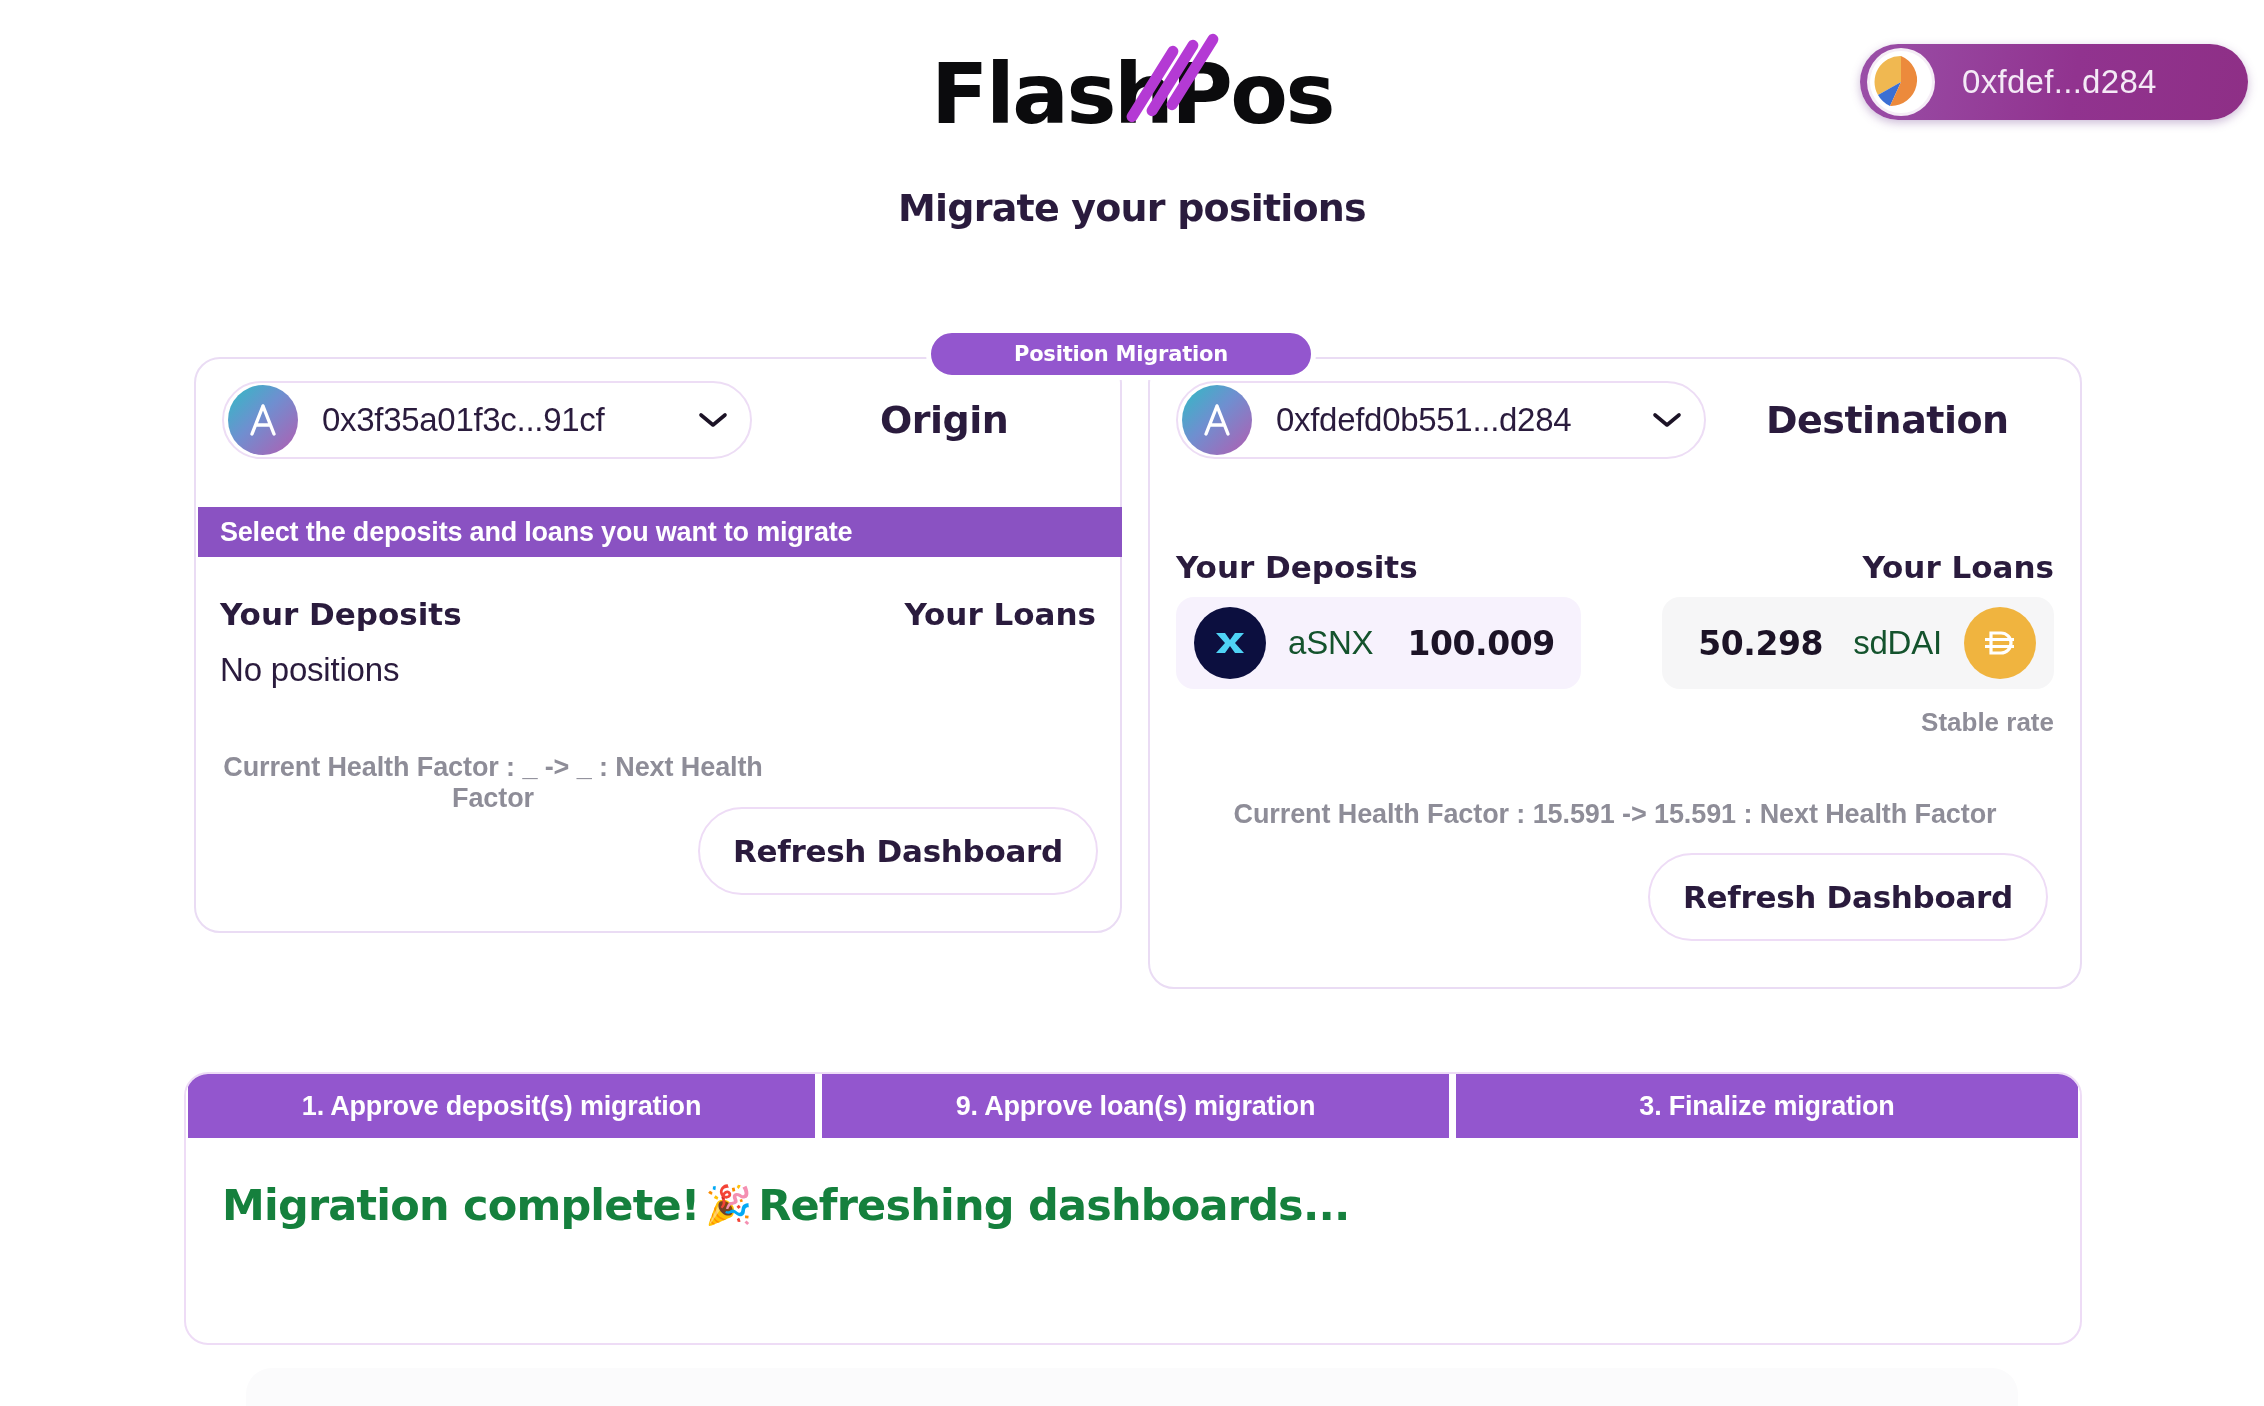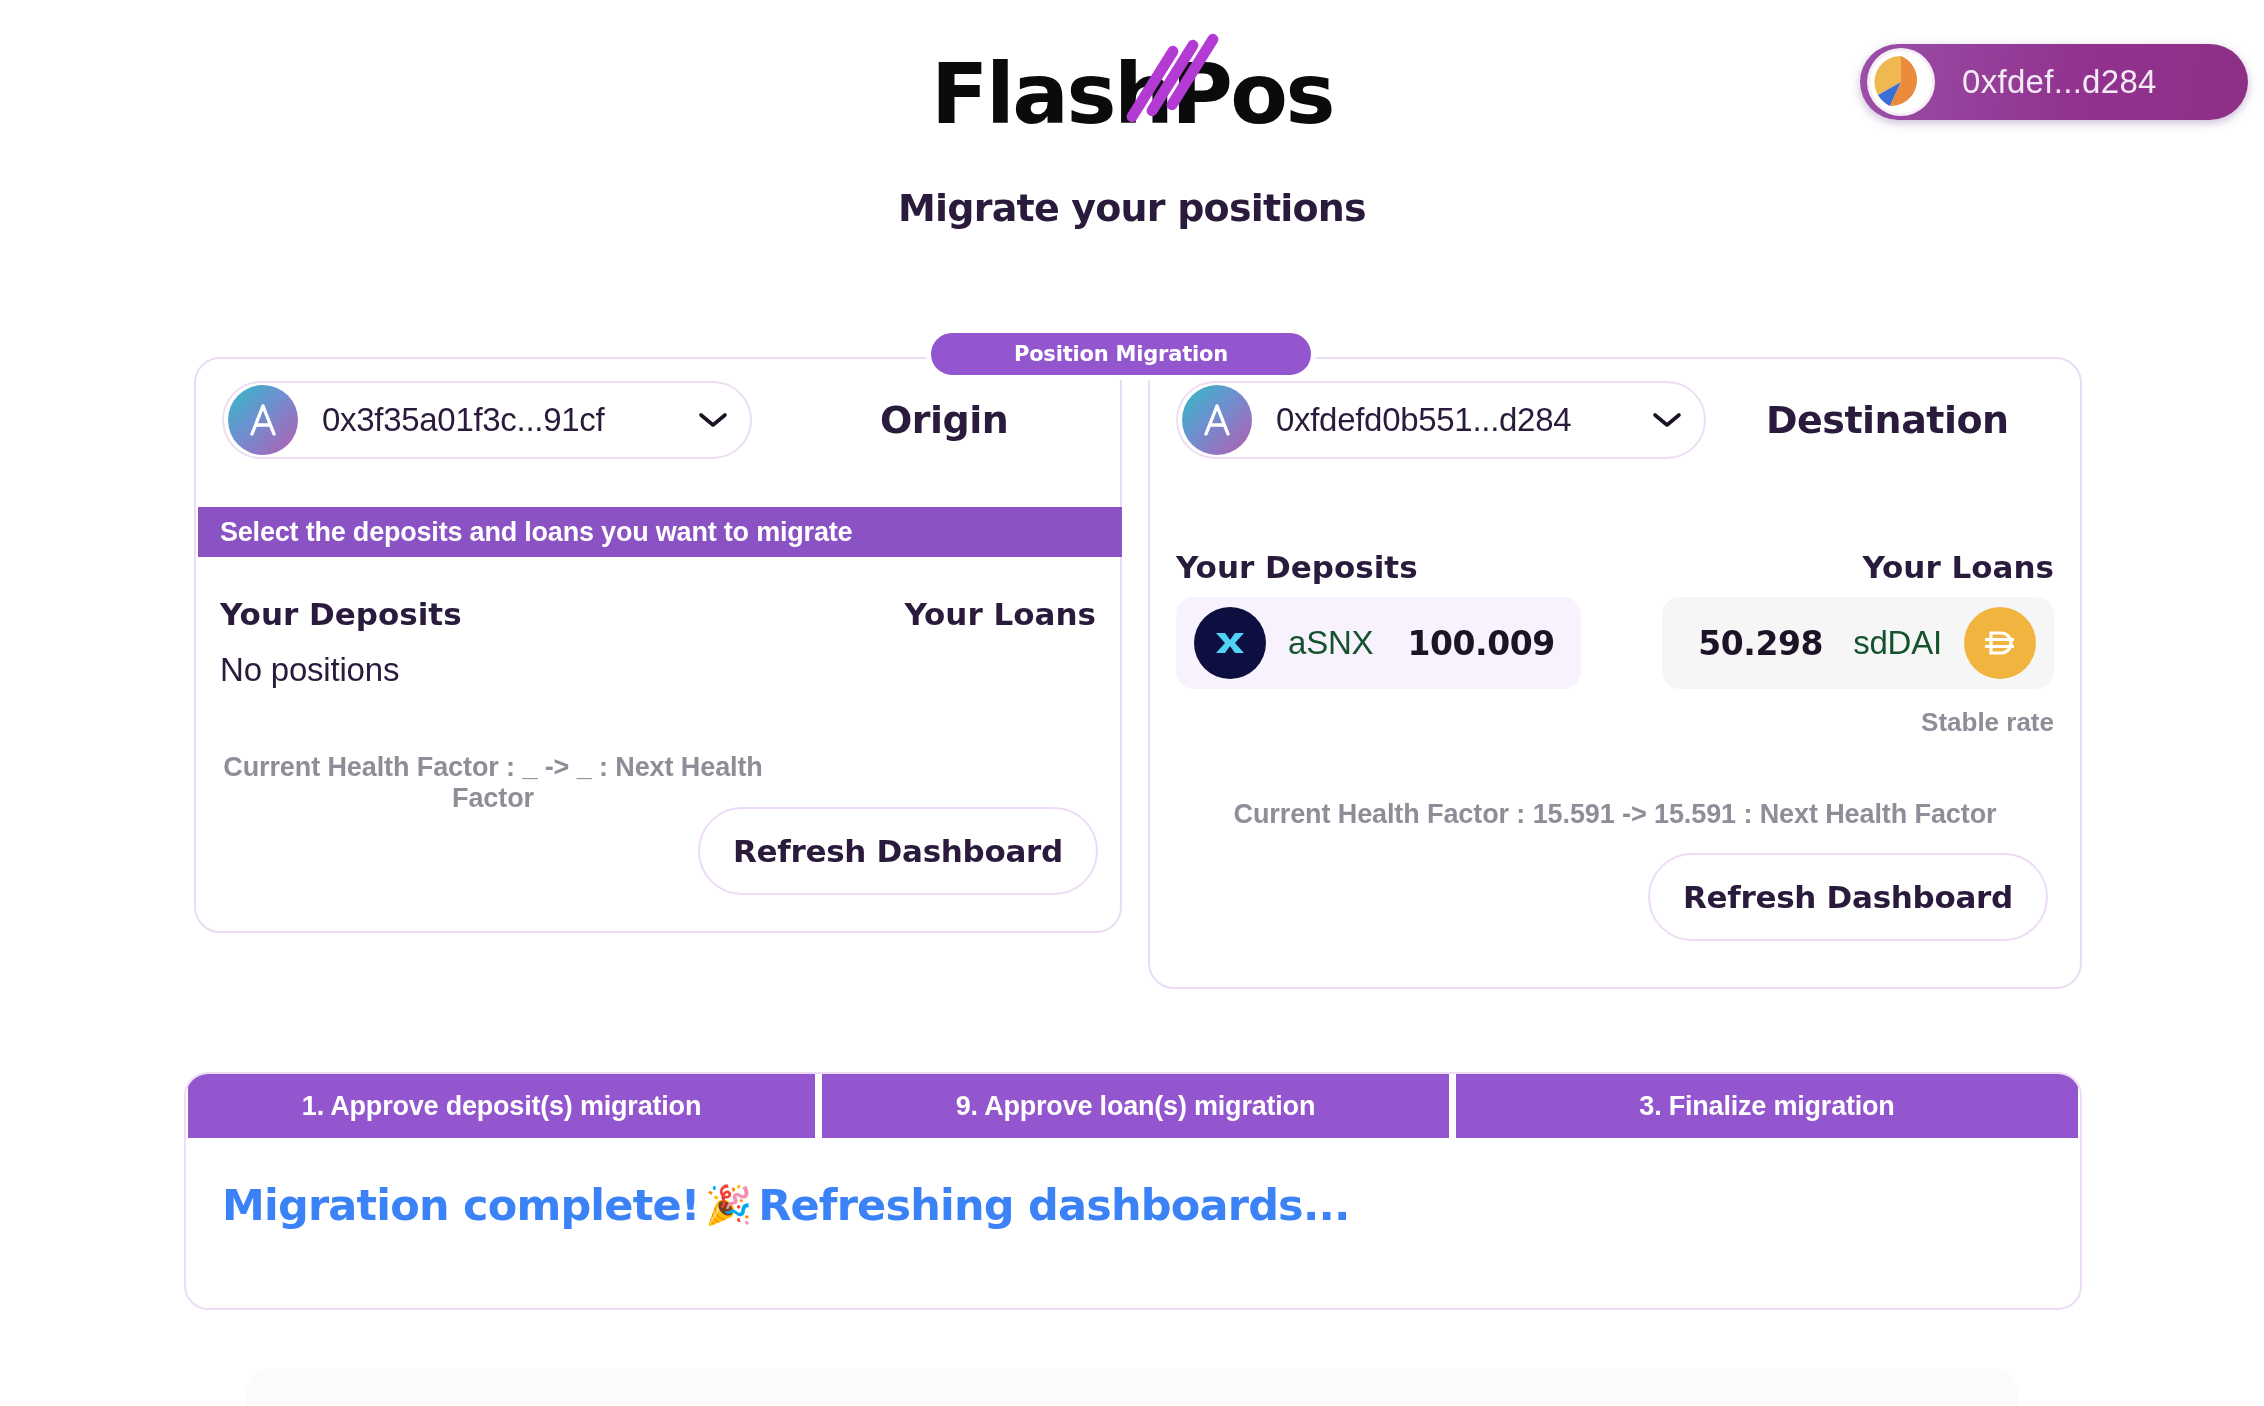--- a/index.html
+++ b/index.html
@@ -303,21 +303,21 @@
   }
   .origin-refresh { top: 448px; left: 502px; width: 400px; }
   .dest-refresh { top: 494px; left: 498px; width: 400px; }
 
   
   .bottom-card {
     position: absolute;
     top: 1072px;
     left: 184px;
     width: 1898px;
-    height: 238px;
+    height: 273px;
     border: 2px solid #eedcf6;
     border-radius: 24px;
     background: #ffffff;
     overflow: hidden;
   }
   .steps {
     display: flex;
     width: 100%;
     height: 64px;
     background: #ffffff;
@@ -336,21 +336,21 @@
   .step:nth-child(1) { width: 627px; border-top-left-radius: 6px; }
   .step:nth-child(2) { width: 627px; }
   .step:nth-child(3) { flex: 1; border-top-right-radius: 6px; }
 
   .status-msg {
     position: absolute;
     top: 106px;
     left: 36px;
     font-size: 43px;
     font-weight: 800;
-    color: #3b82f6;
+    color: #15803d;
     letter-spacing: -0.8px;
     font-family: "DejaVu Sans", sans-serif;
     display: flex;
     align-items: center;
     gap: 0px;
   }
   .status-msg .emoji { font-size: 38px; margin: 0 6px; }
 
   
   .ghost-panel {

